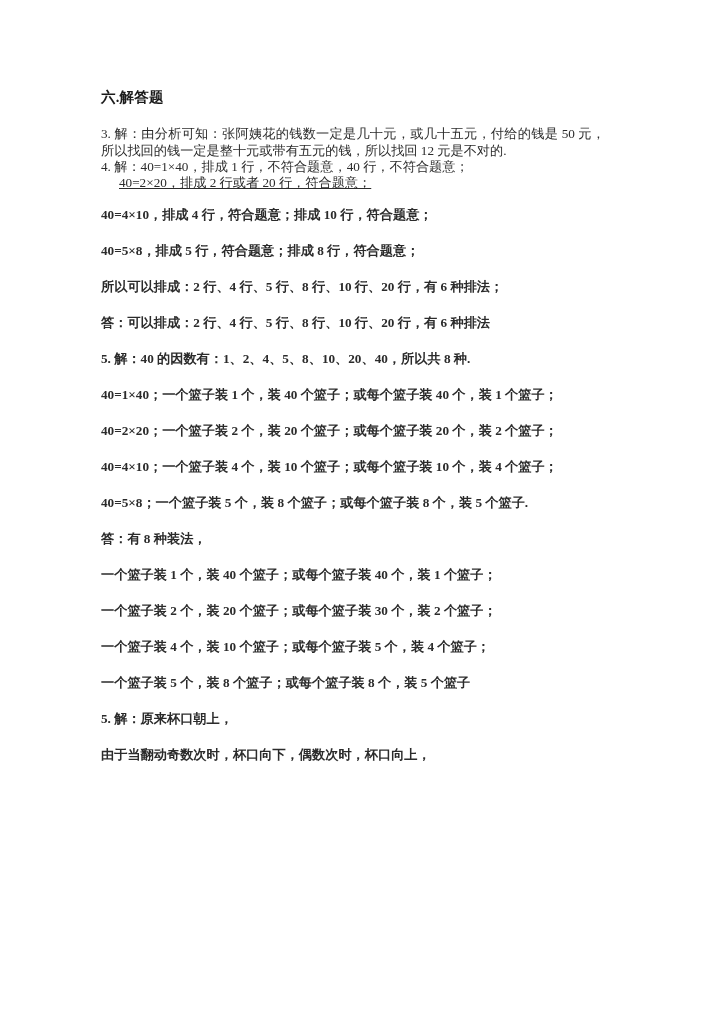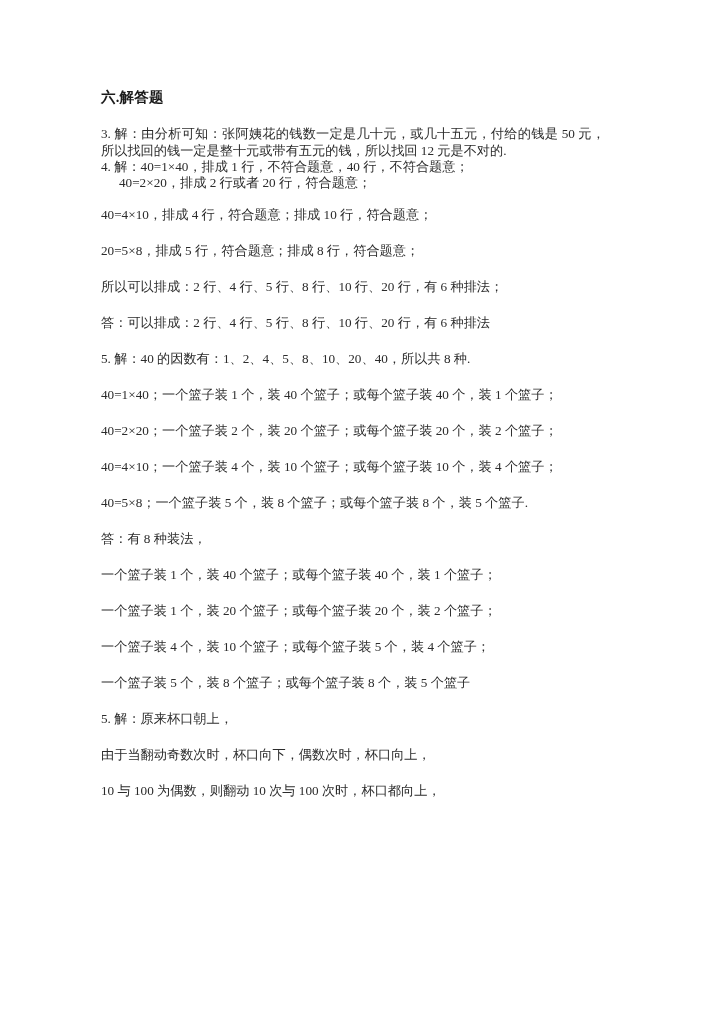--- a/index.html
+++ b/index.html
@@ -40,60 +40,61 @@
     font-size: 13.2px;
     color: #2b2b2b;
     line-height: 16.4px;
     margin: 0;
     text-align: justify;
     text-justify: inter-ideograph;
     word-break: break-all;
   }
   .tight-line.indent {
     text-indent: 18px;
+    text-decoration: underline;
   }
   p.para {
     font-size: 13.2px;
     color: #2b2b2b;
     line-height: 17px;
     margin: 0 0 19px 0;
     text-align: justify;
     text-justify: inter-ideograph;
     word-break: break-all;
+    font-weight: bold;
   }
   p.para.last {
     margin-bottom: 0;
   }
 </style>
 </head>
 <body>
 
 <div class="page">
   <div class="content">
 
     <div class="heading">六.解答题</div>
 
     <div class="tight-block">
       <p class="tight-line">3. 解：由分析可知：张阿姨花的钱数一定是几十元，或几十五元，付给的钱是 50 元，所以找回的钱一定是整十元或带有五元的钱，所以找回 12 元是不对的.</p>
       <p class="tight-line">4. 解：40=1×40，排成 1 行，不符合题意，40 行，不符合题意；</p>
       <p class="tight-line indent">40=2×20，排成 2 行或者 20 行，符合题意；</p>
     </div>
 
     <p class="para">40=4×10，排成 4 行，符合题意；排成 10 行，符合题意；</p>
-    <p class="para">20=5×8，排成 5 行，符合题意；排成 8 行，符合题意；</p>
+    <p class="para">40=5×8，排成 5 行，符合题意；排成 8 行，符合题意；</p>
     <p class="para">所以可以排成：2 行、4 行、5 行、8 行、10 行、20 行，有 6 种排法；</p>
     <p class="para">答：可以排成：2 行、4 行、5 行、8 行、10 行、20 行，有 6 种排法</p>
     <p class="para">5. 解：40 的因数有：1、2、4、5、8、10、20、40，所以共 8 种.</p>
     <p class="para">40=1×40；一个篮子装 1 个，装 40 个篮子；或每个篮子装 40 个，装 1 个篮子；</p>
     <p class="para">40=2×20；一个篮子装 2 个，装 20 个篮子；或每个篮子装 20 个，装 2 个篮子；</p>
     <p class="para">40=4×10；一个篮子装 4 个，装 10 个篮子；或每个篮子装 10 个，装 4 个篮子；</p>
     <p class="para">40=5×8；一个篮子装 5 个，装 8 个篮子；或每个篮子装 8 个，装 5 个篮子.</p>
     <p class="para">答：有 8 种装法，</p>
     <p class="para">一个篮子装 1 个，装 40 个篮子；或每个篮子装 40 个，装 1 个篮子；</p>
-    <p class="para">一个篮子装 1 个，装 20 个篮子；或每个篮子装 20 个，装 2 个篮子；</p>
+    <p class="para">一个篮子装 2 个，装 20 个篮子；或每个篮子装 30 个，装 2 个篮子；</p>
     <p class="para">一个篮子装 4 个，装 10 个篮子；或每个篮子装 5 个，装 4 个篮子；</p>
     <p class="para">一个篮子装 5 个，装 8 个篮子；或每个篮子装 8 个，装 5 个篮子</p>
     <p class="para">5. 解：原来杯口朝上，</p>
     <p class="para">由于当翻动奇数次时，杯口向下，偶数次时，杯口向上，</p>
-    <p class="para last">10 与 100 为偶数，则翻动 10 次与 100 次时，杯口都向上，</p>
 
   </div>
 </div>
 
 </body></html>

